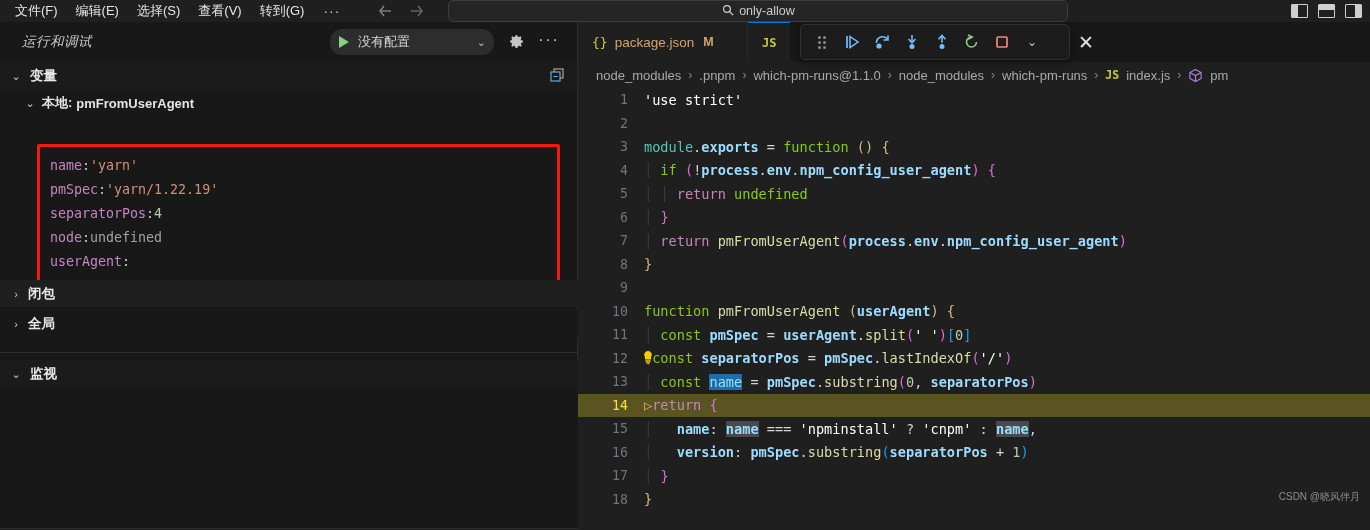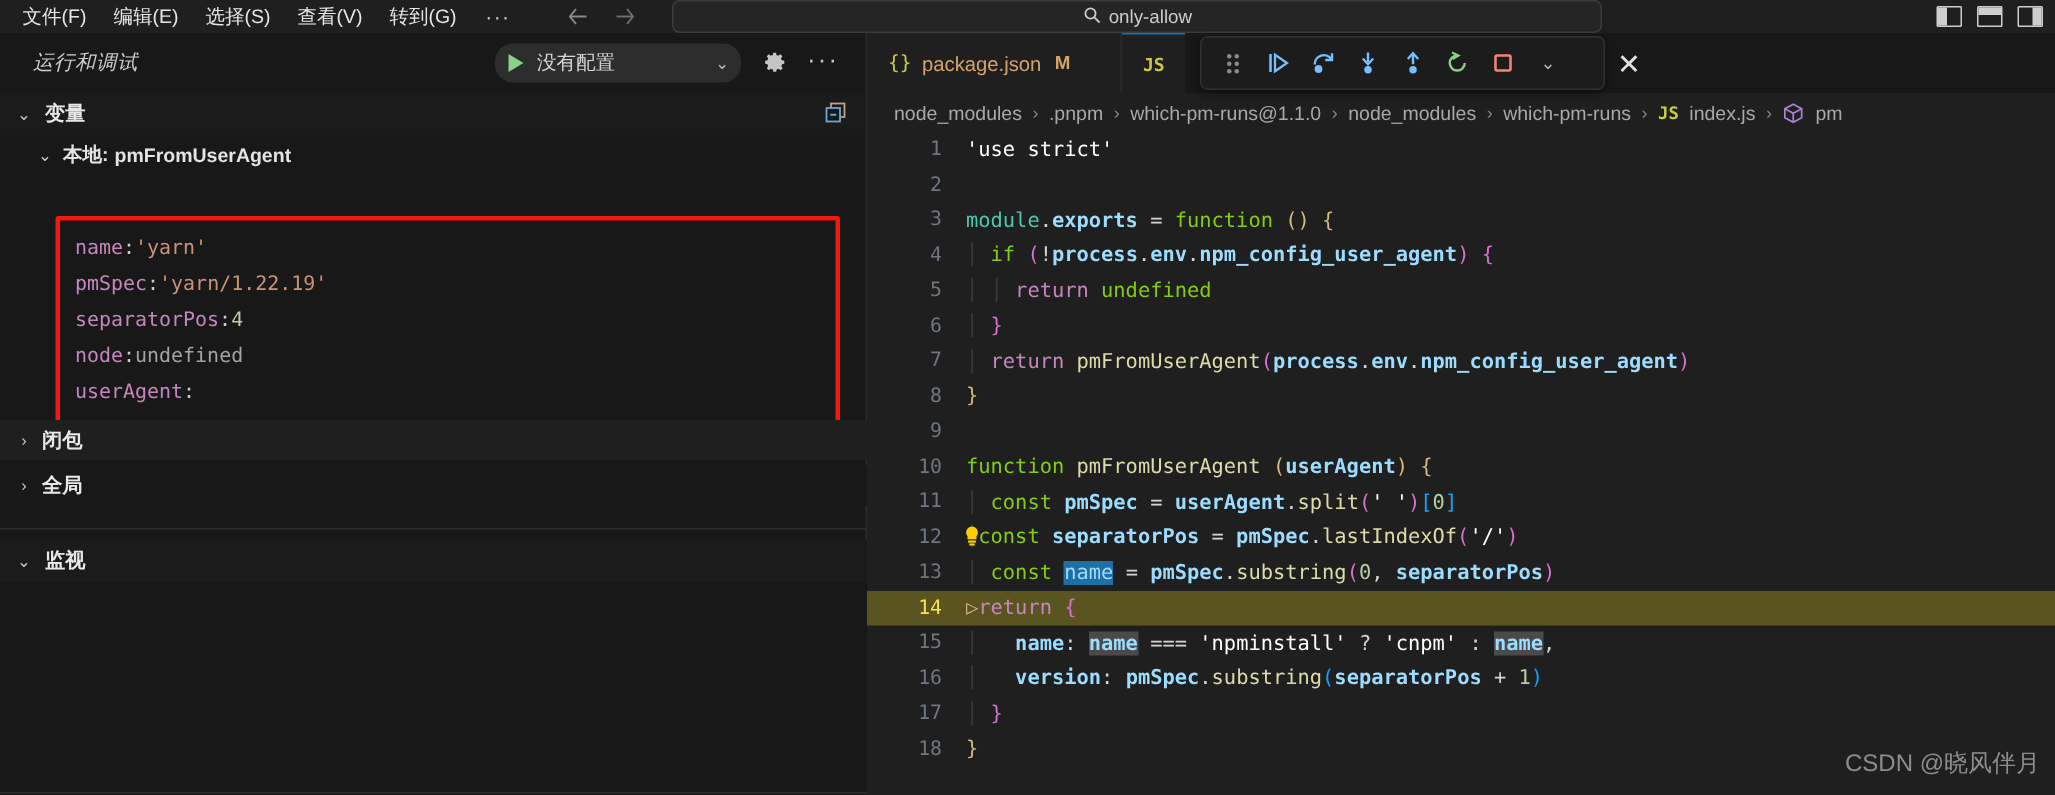--- a/index.html
+++ b/index.html
@@ -171,22 +171,22 @@
   .t-op    { color: #d4d4d4; }
   .t-par-y { color: #d7ba7d; }
   .t-par-p { color: #da70d6; }
   .t-par-b { color: #179fff; }
   .t-green { color: #4ec9b0; }
   .sel-blue { background: #1d6fa5; color: #9cdcfe; }
   .sel-grey { background: #4a4a4a; }
   .fold-mark { color: #d7ba7d; }
 
   .watermark {
-    position: absolute; right: 10px; bottom: 10px;
-    color: #8d8d8d; font-size: 16px; font-family: "Liberation Sans", sans-serif;
+    position: absolute; right: 10px; bottom: 26px;
+    color: #8d8d8d; font-size: 10px; font-family: "Liberation Sans", sans-serif;
   }
 </style>
 </head>
 <body>
 
 <div class="titlebar">
   <div class="menu-items">
     <div class="menu-item">文件(F)</div>
     <div class="menu-item">编辑(E)</div>
     <div class="menu-item">选择(S)</div>

